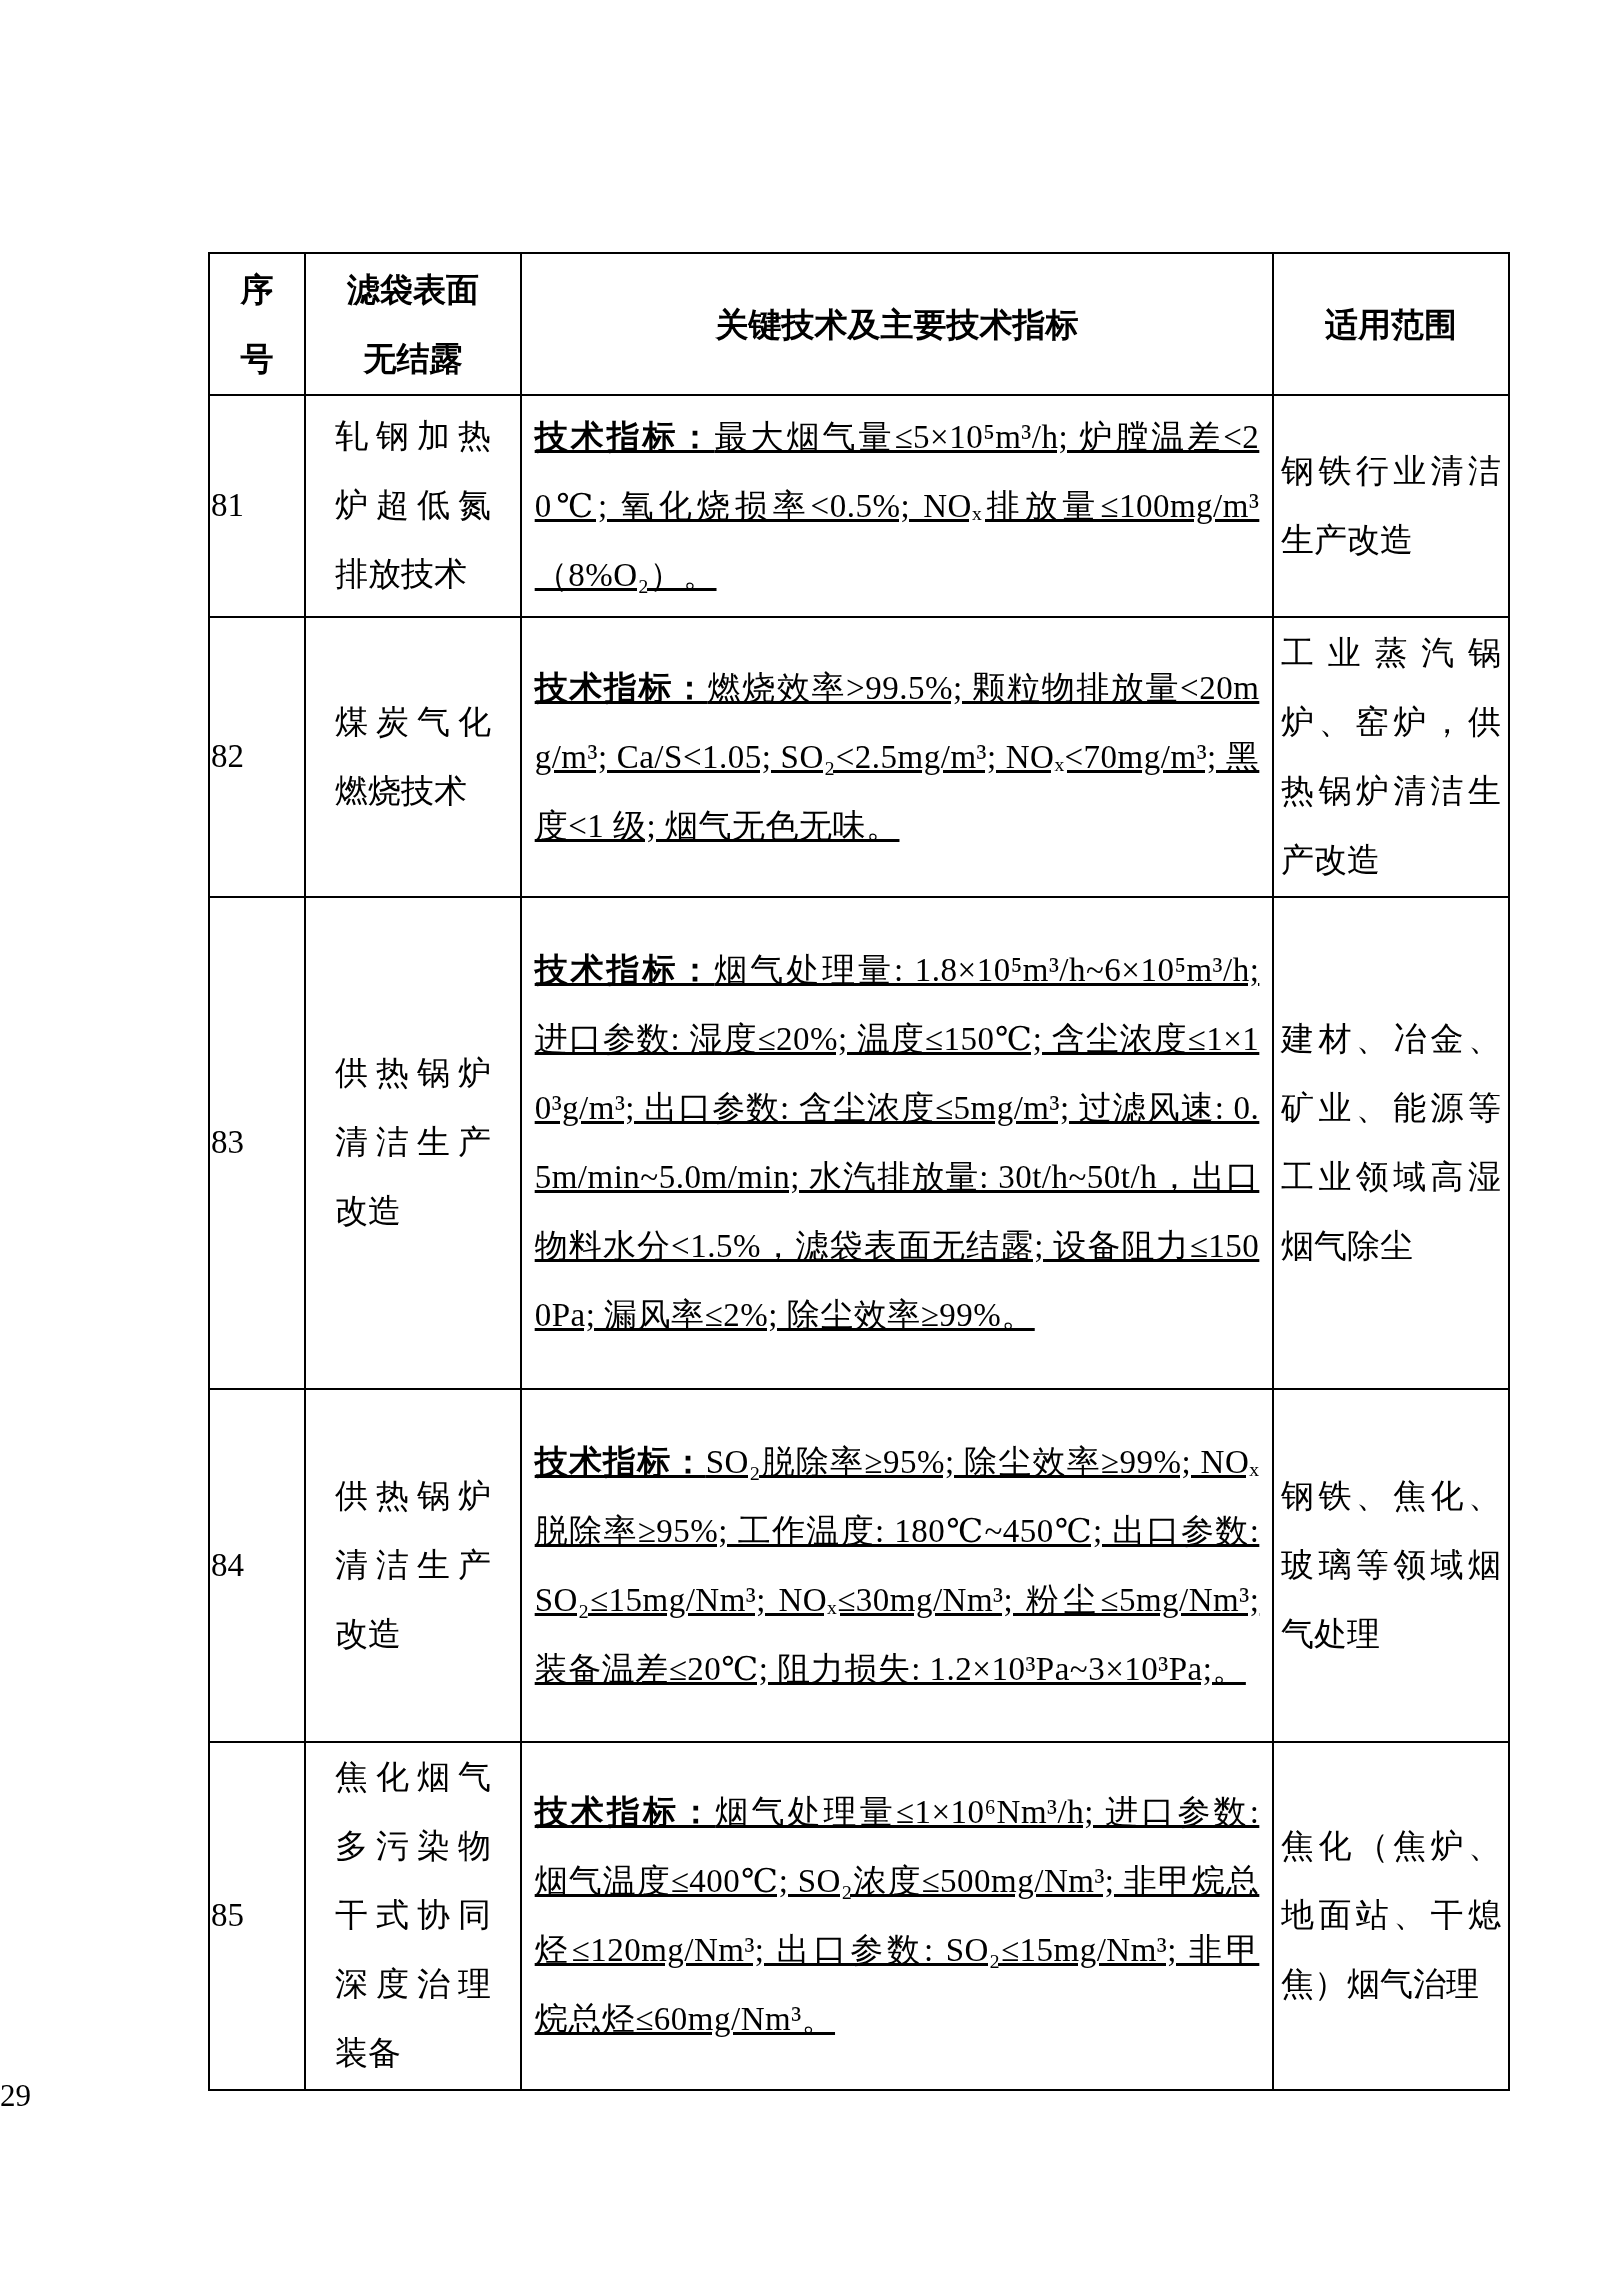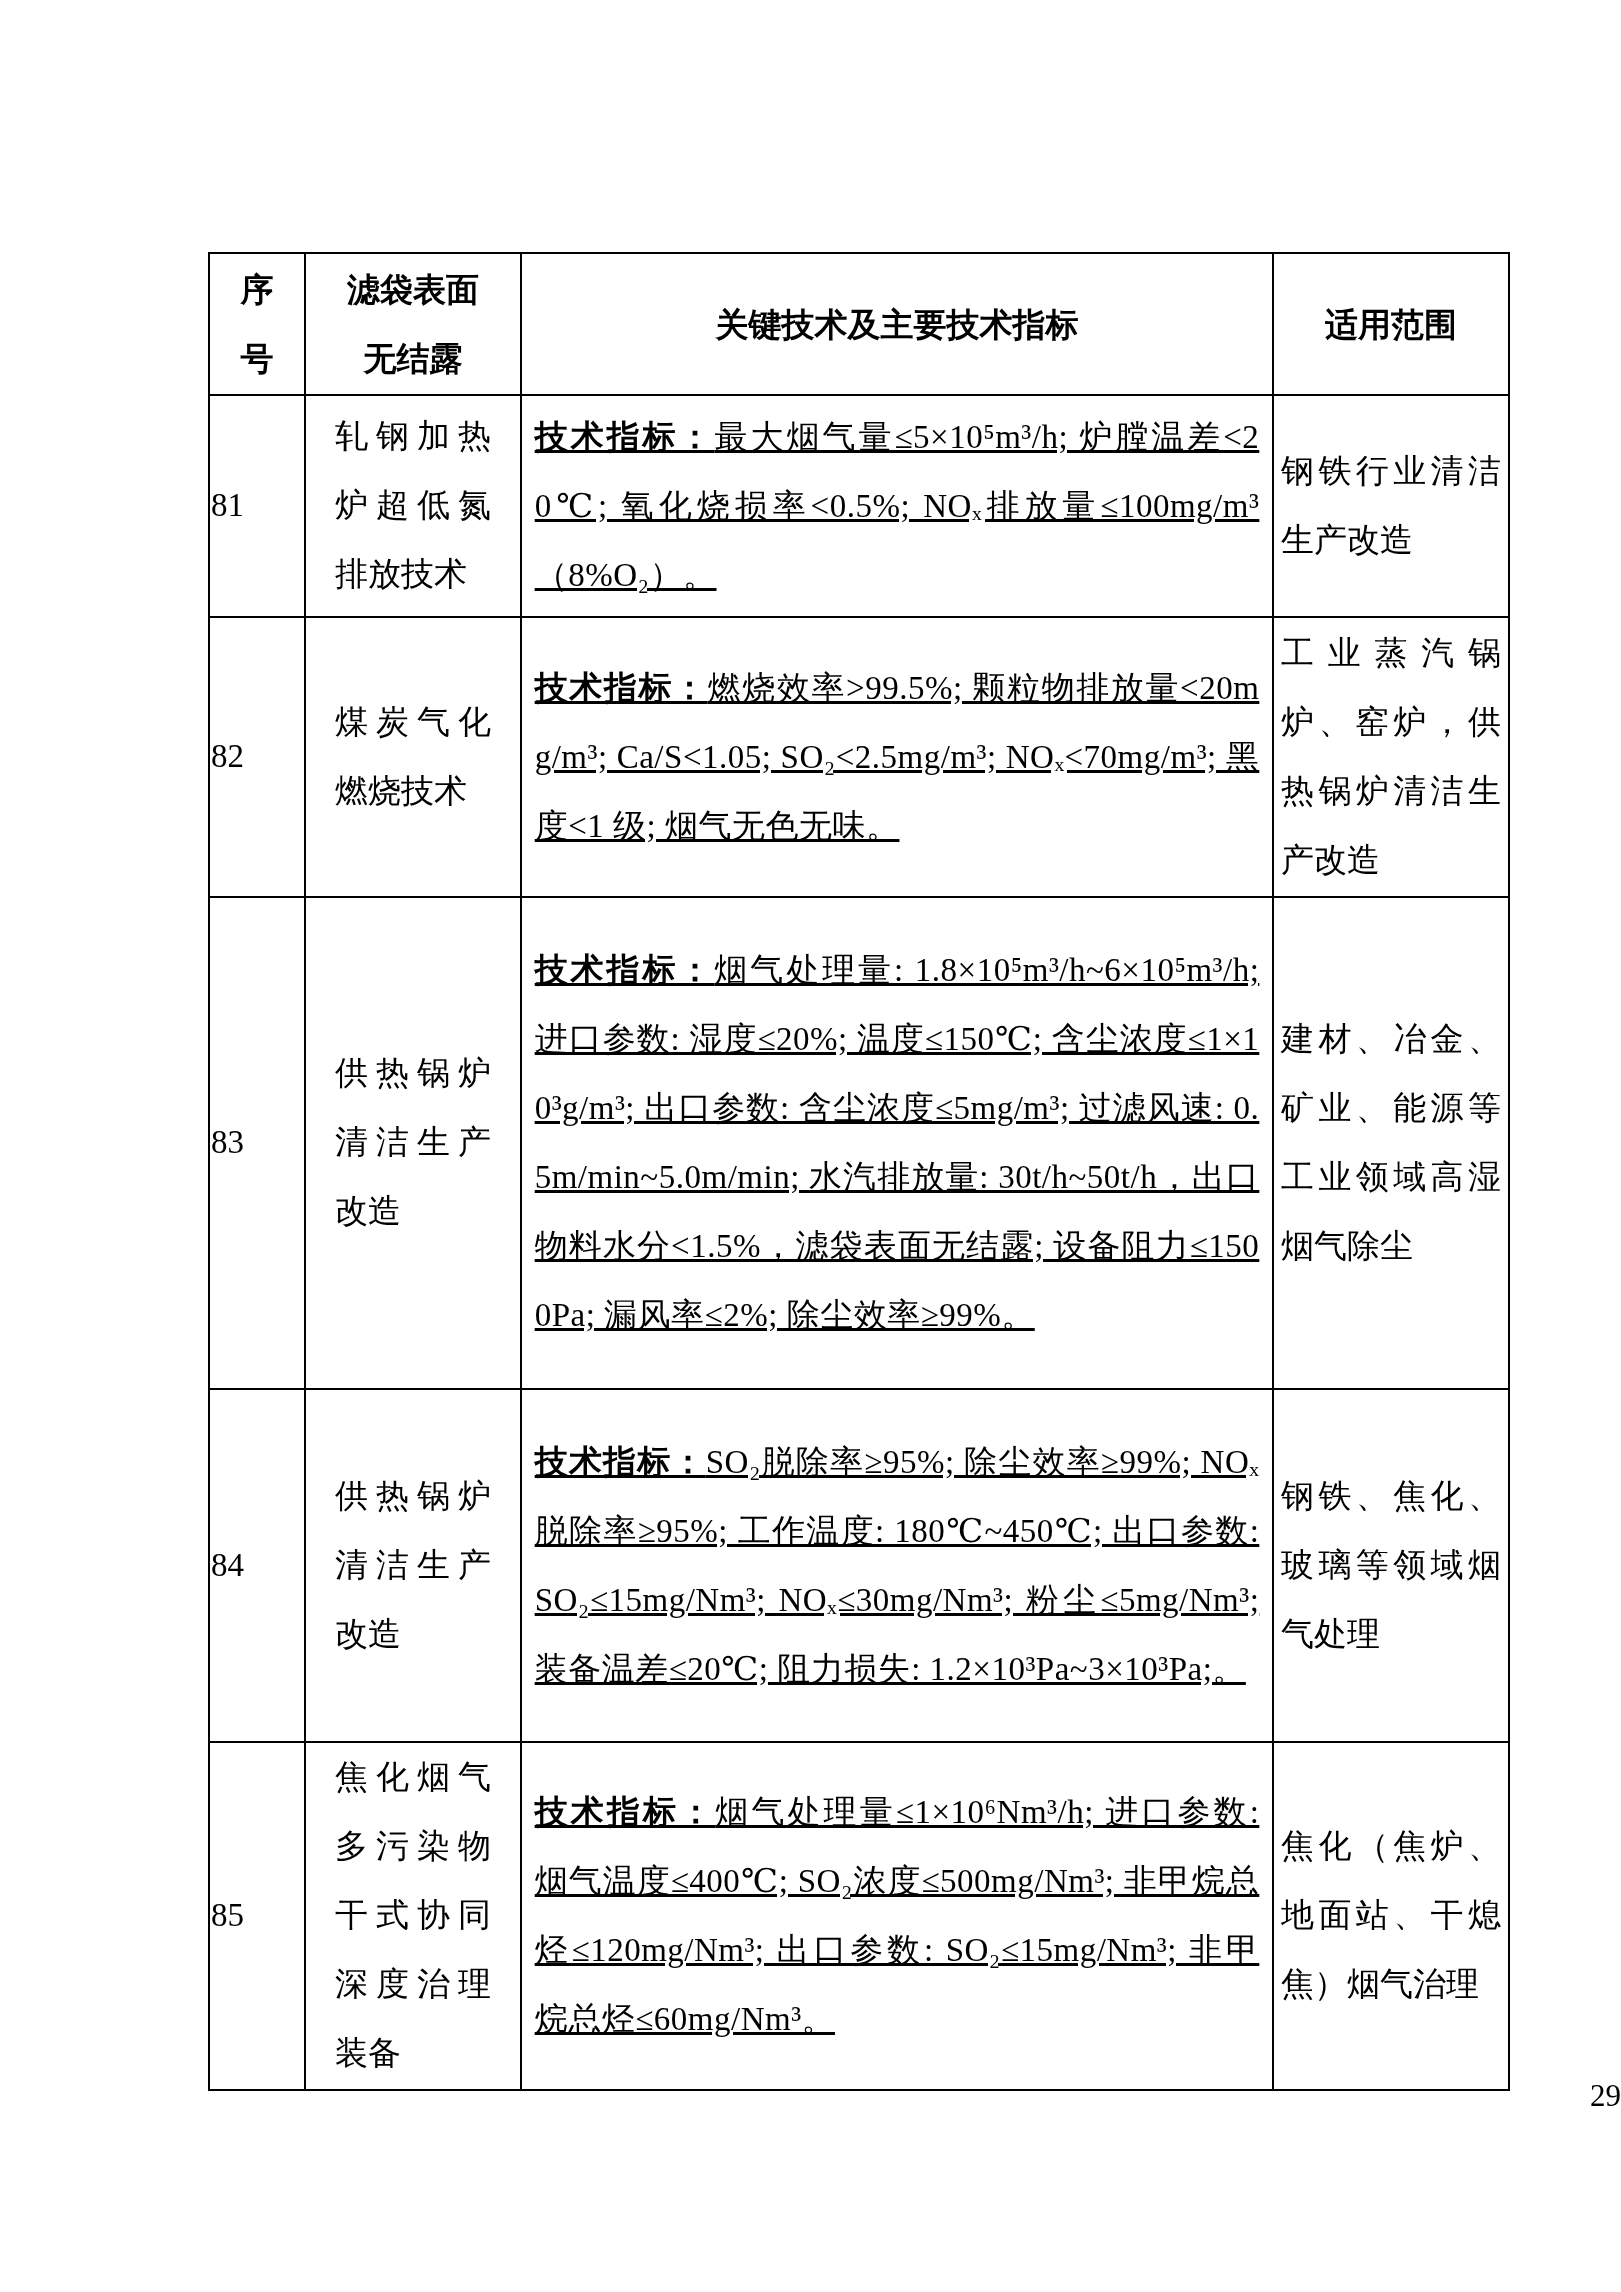--- a/index.html
+++ b/index.html
@@ -41,21 +41,21 @@
   td.c-name{text-align:justify;padding:0 29px;}
   td.c-ind{text-align:justify;padding:5.9px 12.7px;font-size:34px;line-height:71px;letter-spacing:0.5px;text-decoration:underline;}
   td.c-scope{text-align:justify;padding:0 7px;}
   .ind-label{
     font-family:"Liberation Sans","DejaVu Sans",sans-serif;
     font-weight:bold;
   }
   .page-num{
     position:absolute;
     left:0;top:2076px;width:1621px;
-    text-align:right;
+    text-align:left;
     font-size:31px;
     line-height:39px;
     color:#000000;
   }
 </style>
 </head>
 <body>
 
 <div class="page">
 

